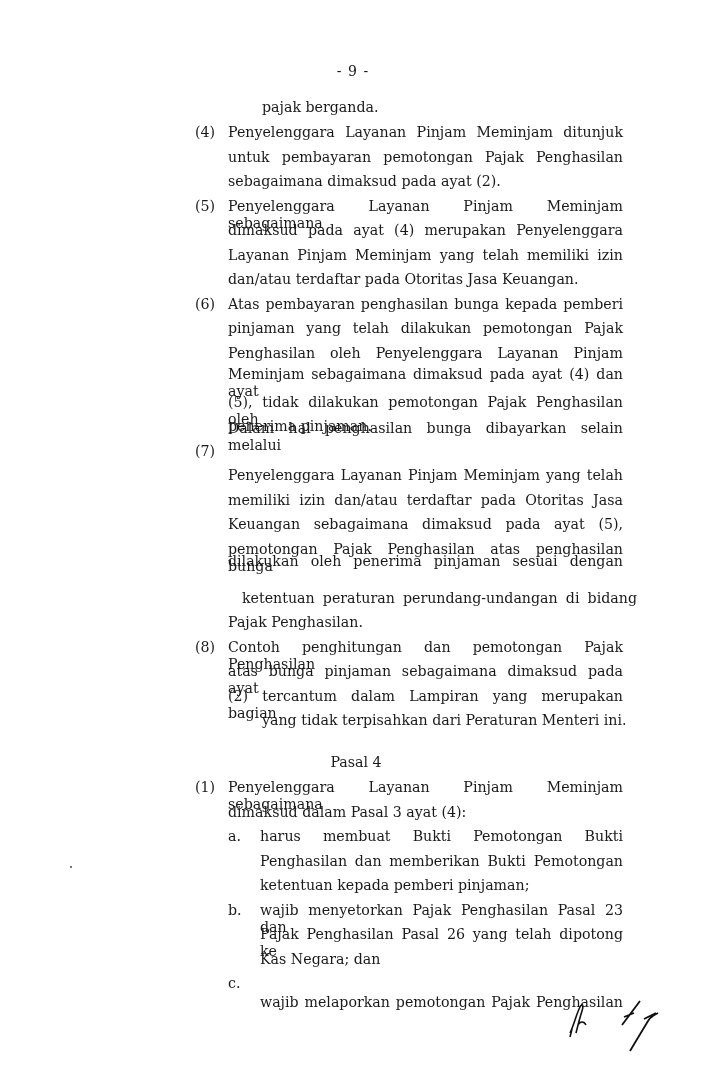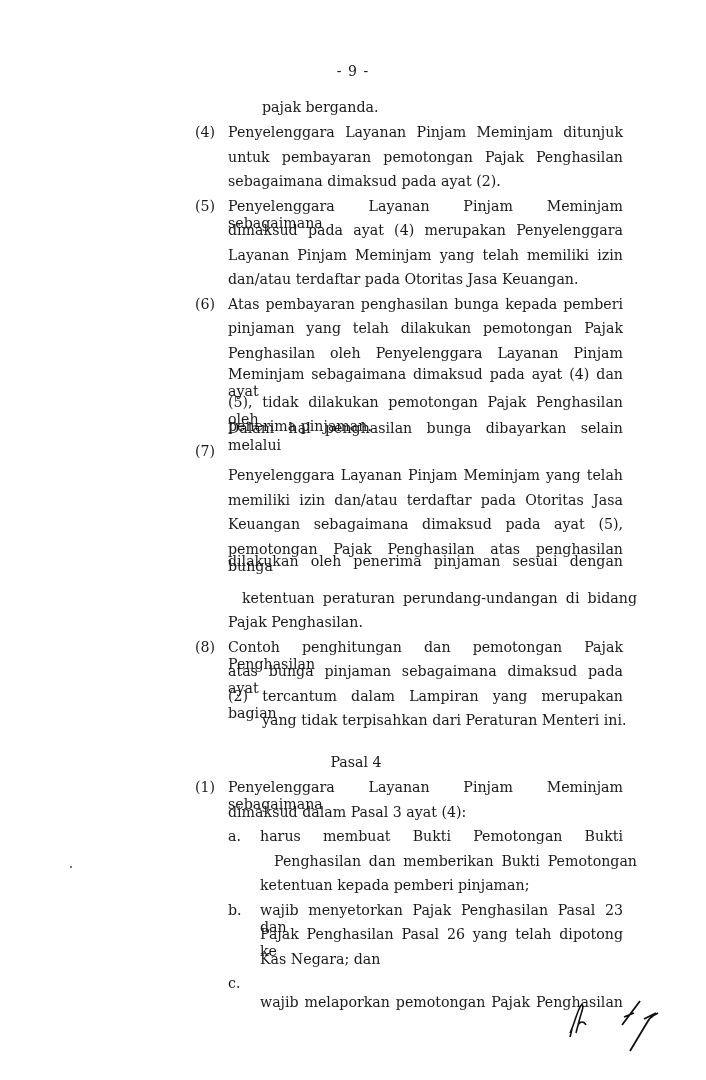--- a/index.html
+++ b/index.html
@@ -60,21 +60,21 @@
     <div class="num" style="top: 638.5px;">(8)</div>
     <div class="line justify" style="top: 638.5px; left: 228px; width: 395px;">Contoh penghitungan dan pemotongan Pajak Penghasilan</div>
     <div class="line justify" style="top: 663px; left: 228px; width: 395px;">atas bunga pinjaman sebagaimana dimaksud pada ayat</div>
     <div class="line justify" style="top: 687.5px; left: 228px; width: 395px;">(2) tercantum dalam Lampiran yang merupakan bagian</div>
     <div class="line" style="top: 712px; left: 228px; width: 395px; margin-left: 34px;">yang tidak terpisahkan dari Peraturan Menteri ini.</div>
     <div class="num" style="top: 779px;">(1)</div>
     <div class="line justify" style="top: 779px; left: 228px; width: 395px;">Penyelenggara Layanan Pinjam Meminjam sebagaimana</div>
     <div class="line" style="top: 803.5px; left: 228px; width: 395px;">dimaksud dalam Pasal 3 ayat (4):</div>
     <div class="letter" style="top: 828px;">a.</div>
     <div class="line justify" style="top: 828px; left: 260px; width: 363px;">harus membuat Bukti Pemotongan Bukti</div>
-    <div class="line justify" style="top: 852.5px; left: 260px; width: 363px; margin-left: 14px;">Penghasilan dan memberikan Bukti Pemotongan</div>
+    <div class="line justify" style="top: 852.5px; left: 260px; width: 363px;">Penghasilan dan memberikan Bukti Pemotongan</div>
     <div class="line" style="top: 877px; left: 260px; width: 363px;">ketentuan kepada pemberi pinjaman;</div>
     <div class="letter" style="top: 901.5px;">b.</div>
     <div class="line justify" style="top: 901.5px; left: 260px; width: 363px;">wajib menyetorkan Pajak Penghasilan Pasal 23 dan</div>
     <div class="line justify" style="top: 926px; left: 260px; width: 363px;">Pajak Penghasilan Pasal 26 yang telah dipotong ke</div>
     <div class="line" style="top: 950.5px; left: 260px; width: 363px;">Kas Negara; dan</div>
     <div class="letter" style="top: 975px;">c.</div>
     <div class="line justify" style="top: 975px; left: 260px; width: 363px; margin-top: 19px;">wajib melaporkan pemotongan Pajak Penghasilan</div>
   </div>
 
 <div class="pasal-title">Pasal 4</div>

